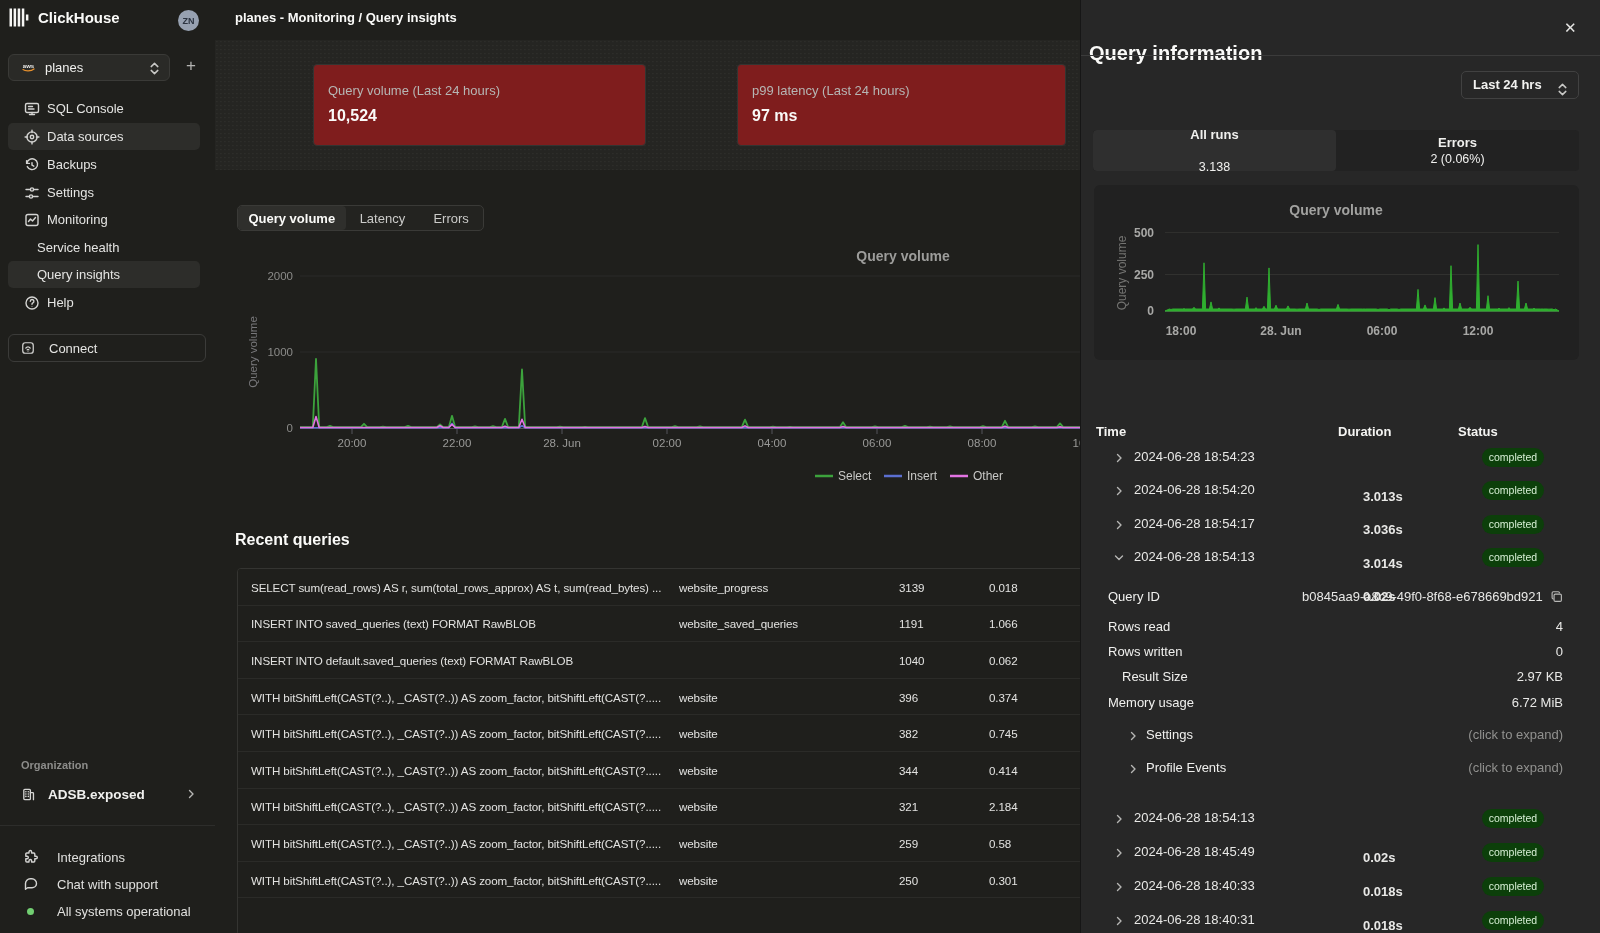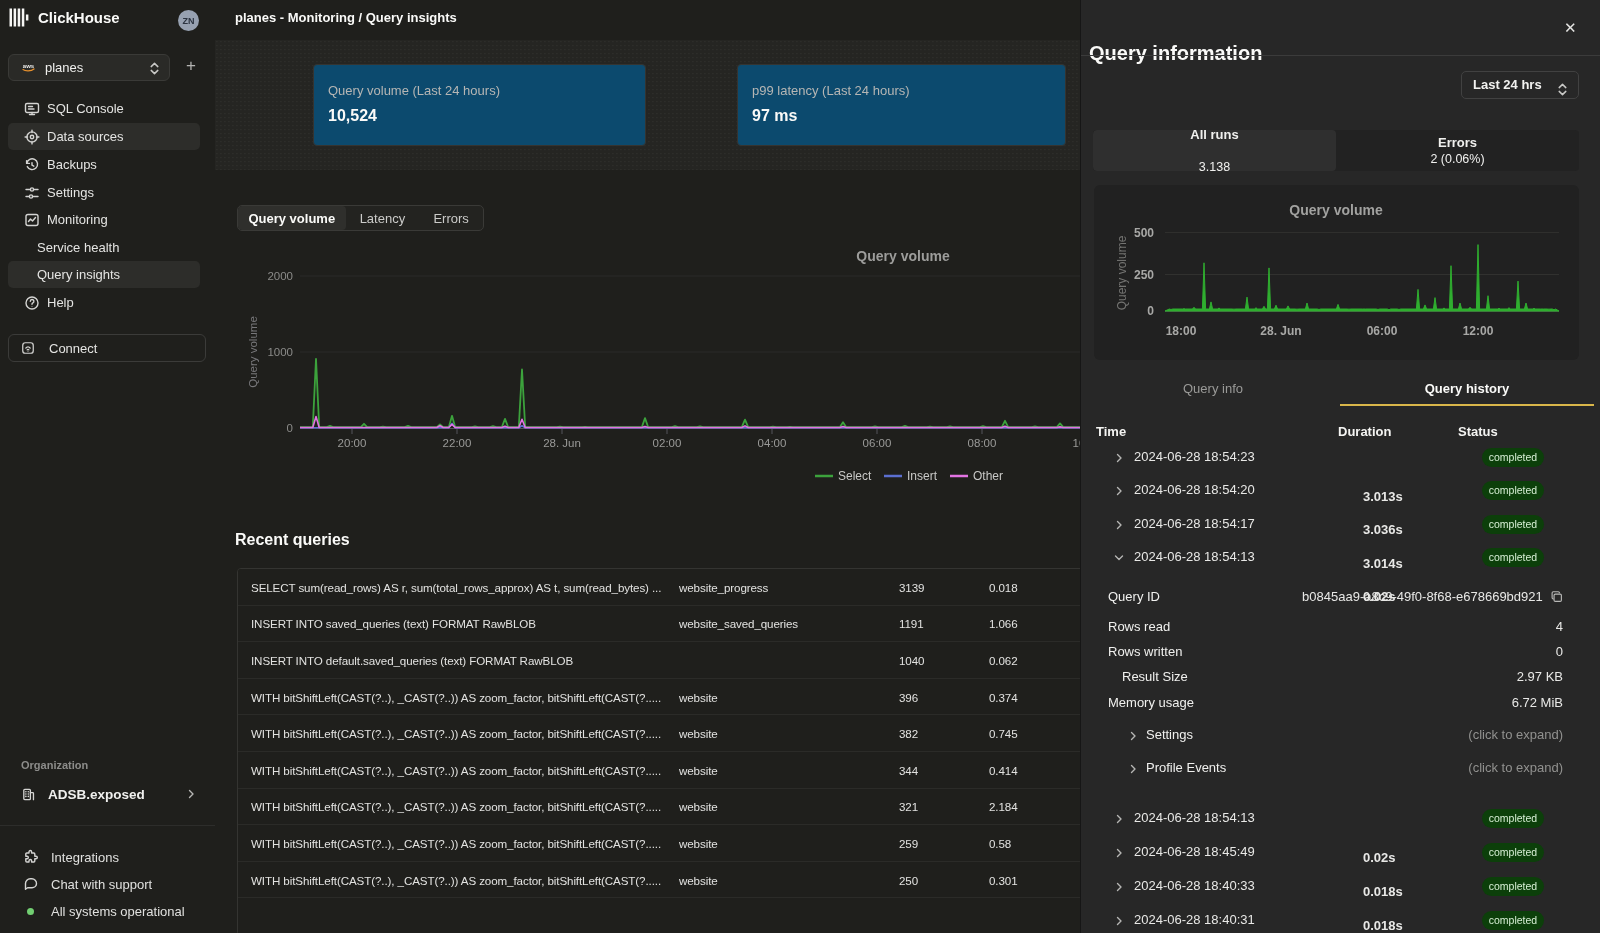--- a/index.html
+++ b/index.html
@@ -15,28 +15,28 @@
 .plus { position:absolute; left:183px; top:56px; width:16px; height:22px; color:#b4b4b2; font-size:17px; font-weight:400; text-align:center; }
 .nav { position:absolute; left:8px; width:192px; height:27px; display:flex; align-items:center; border-radius:5px; color:#e4e4e2; font-size:13px; font-weight:500; }
 .nav.hl { background:#2d2d2a; }
 .nico { width:16px; height:16px; margin-left:16px; margin-right:7px; display:flex; align-items:center; }
 .ntxt { }
 .connect { position:absolute; left:8px; top:334px; width:198px; height:28px; border:1px solid #3b3b39; border-radius:6px; display:flex; align-items:center; color:#e4e4e2; font-size:13px; font-weight:500; gap:14px; padding-left:12px; }
 .orglabel { position:absolute; left:21px; top:759px; color:#8c8c8a; font-size:11px; font-weight:bold; }
 .orgrow { position:absolute; left:21px; top:787px; display:flex; align-items:center; gap:12px; color:#f0f0ee; font-size:13.5px; font-weight:bold; width:175px; }
 .orgchev { margin-left:auto; }
 .sdivider { position:absolute; left:0; top:825px; width:215px; height:1px; background:#2d2d2b; }
-.brow { position:absolute; left:23px; display:flex; align-items:center; gap:12px; color:#e0e0de; font-size:13px; height:16px; }
+.brow { position:absolute; left:23px; display:flex; align-items:center; gap:18px; color:#e0e0de; font-size:13px; height:16px; }
 .gdot { width:7px; height:7px; border-radius:50%; background:#72cf72; margin:0 5px 0 4px; }
 
 
 .main { position:absolute; left:215px; top:0; width:1385px; height:933px; background:#1f1f1c; }
 .topbar { position:absolute; left:0; top:0; width:100%; height:40px; background:#1f1f1c; color:#fafaf8; font-size:13px; font-weight:bold; line-height:35px; padding-left:20px; }
 .cardsec { position:absolute; left:0; top:40px; width:100%; height:130px; background:#252522; }
-.card { position:absolute; top:24px; height:82px; background:#0c4a6e; border:1px solid #343431; border-radius:4px; }
+.card { position:absolute; top:24px; height:82px; background:#7f1d1d; border:1px solid #343431; border-radius:4px; }
 .card .clab { position:absolute; left:14px; top:18px; font-size:13px; color:#b6b6b4; }
 .card .cval { position:absolute; left:14px; top:42px; font-size:16px; font-weight:bold; color:#fafaf8; }
 .mtabs { position:absolute; left:22px; top:205px; width:247px; height:26px; border:1px solid #3a3a37; border-radius:5px; background:#232320; display:flex; overflow:hidden; }
 .mtab { white-space:nowrap; display:flex; align-items:center; justify-content:center; color:#cbcbc9; font-size:13px; }
 .mtab.act { background:#2f2f2c; color:#fafaf8; font-weight:bold; border-radius:4px; }
 .mchartwrap { position:absolute; left:20px; top:240px; }
 .rq-title { position:absolute; left:20px; top:531px; font-size:16px; font-weight:bold; color:#fafaf8; }
 .rqtable { position:absolute; left:22px; top:568px; width:1333px; border:1px solid #343431; border-radius:4px; overflow:hidden; }
 .thead { position:relative; height:26px; background:#252522; border-bottom:1px solid #343431; font-weight:bold; color:#ececea; font-size:12.5px; }
 .trow { position:relative; height:36.6px; border-bottom:1px solid #2b2b28; font-size:11.6px; color:#e2e2e0; letter-spacing:-0.1px; background:#1f1f1c; }
@@ -358,24 +358,20 @@
 <text x="32" y="88" fill="#747472" font-size="12" text-anchor="middle" transform="rotate(-90 32 88)">Query volume</text>
 <line x1="71" y1="47.6" x2="465" y2="47.6" stroke="#31312f" stroke-width="1"></line>
 <line x1="71" y1="89.5" x2="465" y2="89.5" stroke="#31312f" stroke-width="1"></line>
 <line x1="71" y1="126.5" x2="465" y2="126.5" stroke="#4a4a48" stroke-width="1"></line>
 <text x="87" y="150" fill="#a8a8a6" font-size="12" font-weight="600" text-anchor="middle">18:00</text>
           <text x="187" y="150" fill="#a8a8a6" font-size="12" font-weight="600" text-anchor="middle">28. Jun</text>
           <text x="288" y="150" fill="#a8a8a6" font-size="12" font-weight="600" text-anchor="middle">06:00</text>
           <text x="384" y="150" fill="#a8a8a6" font-size="12" font-weight="600" text-anchor="middle">12:00</text>
 <path d="M71.0,126.0 L75.4,124.0 L77.0,124.5 L78.6,124.0 L88.4,124.0 L90.0,123.7 L91.6,124.0 L98.4,124.0 L100.0,122.3 L101.6,124.0 L108.4,124.0 L110.0,77.8 L111.6,124.0 L115.4,124.0 L117.0,116.9 L118.6,124.0 L123.4,124.0 L125.0,123.1 L126.6,124.0 L138.4,124.0 L140.0,124.2 L141.6,124.0 L151.4,124.0 L153.0,112.1 L154.6,124.0 L160.4,124.0 L162.0,122.8 L163.6,124.0 L168.4,124.0 L170.0,121.3 L171.6,124.0 L173.4,124.0 L175.0,82.9 L176.6,124.0 L180.4,124.0 L182.0,120.2 L183.6,124.0 L192.4,124.0 L194.0,120.9 L195.6,124.0 L201.4,124.0 L203.0,124.2 L204.6,124.0 L211.4,124.0 L213.0,118.0 L214.6,124.0 L223.4,124.0 L225.0,124.5 L226.6,124.0 L242.4,124.0 L244.0,119.4 L245.6,124.0 L253.4,124.0 L255.0,124.2 L256.6,124.0 L268.4,124.0 L270.0,124.0 L271.6,124.0 L282.4,124.0 L284.0,124.5 L285.6,124.0 L293.4,124.0 L295.0,124.8 L296.6,124.0 L303.4,124.0 L305.0,124.5 L306.6,124.0 L322.4,124.0 L324.0,104.4 L325.6,124.0 L329.4,124.0 L331.0,119.9 L332.6,124.0 L339.4,124.0 L341.0,112.6 L342.6,124.0 L348.4,124.0 L350.0,123.1 L351.6,124.0 L355.4,124.0 L357.0,80.7 L358.6,124.0 L364.4,124.0 L366.0,118.0 L367.6,124.0 L374.4,124.0 L376.0,122.3 L377.6,124.0 L382.4,124.0 L384.0,59.6 L385.6,124.0 L392.4,124.0 L394.0,110.7 L395.6,124.0 L403.4,124.0 L405.0,123.4 L406.6,124.0 L413.4,124.0 L415.0,122.8 L416.6,124.0 L422.4,124.0 L424.0,96.1 L425.6,124.0 L430.4,124.0 L432.0,118.0 L433.6,124.0 L438.4,124.0 L440.0,123.4 L441.6,124.0 L446.4,124.0 L448.0,124.0 L449.6,124.0 L453.4,124.0 L455.0,124.2 L456.6,124.0 L458.4,124.0 L460.0,124.8 L461.6,124.0 L465.0,126.0 L465,126.0 Z" fill="#2fae2f" stroke="#2fae2f" stroke-width="1"></path>
 </svg></div>
-  <div class="ptabs2">
-    <div class="p2a">Query info</div>
-    <div class="p2b">Query history<div class="uline"></div></div>
-  </div>
   <div class="hhead">
         <span class="h1">Time</span>
         <span class="h2">Duration</span>
         <span class="h3">Status</span>
       </div>
   <div class="hrow" style="top:448px">
         <span class="hch"><svg width="10" height="10" viewBox="0 0 10 10" fill="none" stroke="#b6b6b4" stroke-width="1.4" stroke-linecap="round" stroke-linejoin="round">
             <path d="M3.5 1.5L7 5l-3.5 3.5"></path>
           </svg></span>
         <span class="htime">2024-06-28 18:54:23</span>

